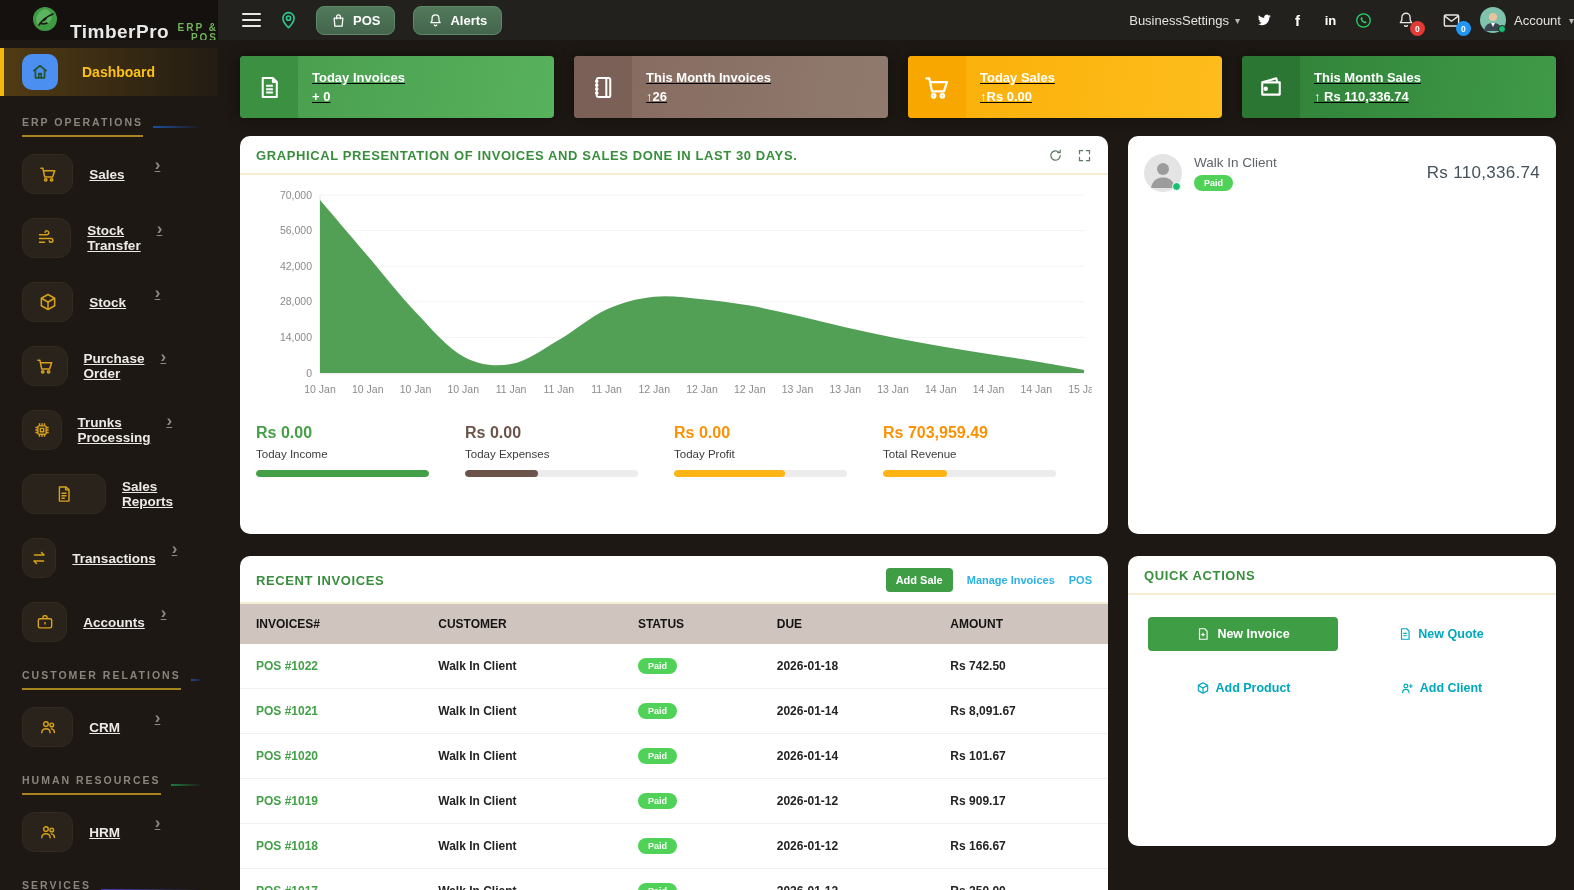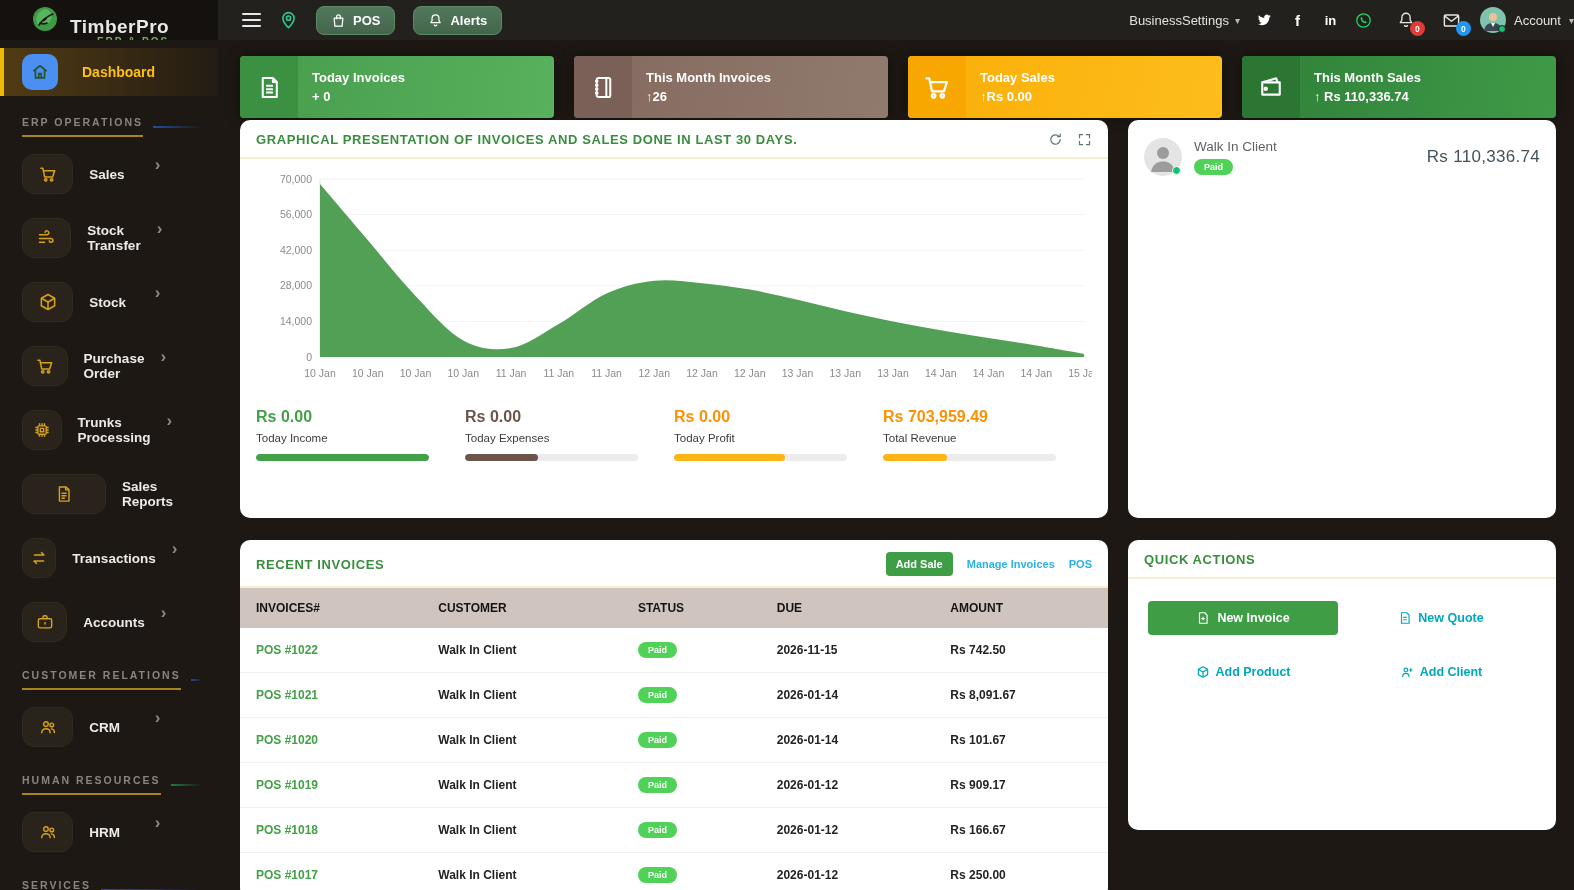--- a/index.html
+++ b/index.html
@@ -2,21 +2,21 @@
 <html><head>
 <meta charset="utf-8">
 <style>
   * { margin:0; padding:0; box-sizing:border-box; }
   html,body { width:1574px; height:890px; overflow:hidden; }
   body { font-family:"Liberation Sans", sans-serif; background:#1d1813; display:flex; flex-direction:column; }
 
   
   .topbar { height:40px; background:#23211e; display:flex; align-items:center; flex:0 0 40px; }
   .logo-area { width:218px; height:40px; background:#14110e; display:flex; align-items:center; gap:8px; padding-left:28px; flex:0 0 218px; }
-  .logo-text { display:flex; flex-direction:column; line-height:1;margin-top:24px; }
+  .logo-text { display:flex; flex-direction:row; line-height:1;margin-top:24px; }
   .logo-title { color:#e8e8e8; font-size:19px; font-weight:bold; letter-spacing:.5px; }
   .logo-sub { color:#72b35a; font-size:10px; font-weight:bold; letter-spacing:2px; text-align:right; margin-top:1px; }
   .topbar-left { display:flex; align-items:center; gap:18px; padding-left:24px; }
   .hamburger { display:flex; flex-direction:column; gap:4px; cursor:pointer; }
   .hamburger i { width:19px; height:2px; background:#e8e8e8; border-radius:1px; }
   .hdr-btn { display:flex; align-items:center; gap:7px; background:linear-gradient(180deg,#51795a,#44654c); color:#fff; font-size:13px; font-weight:bold; border:1px solid #5d8a66; border-radius:8px; padding:6px 14px; cursor:pointer; }
   .topbar-right { margin-left:auto; display:flex; align-items:center; gap:16px; color:#e4e2df; font-size:13px; }
   .chevron { font-size:10px; color:#bdbab6; }
   .soc { width:17px; height:17px; display:flex; align-items:center; justify-content:center; color:#fff; font-weight:bold; font-size:12px; }
   .icon-badge-wrap { position:relative; width:24px; height:24px; display:flex; align-items:center; justify-content:center; margin-left:6px; }
@@ -34,28 +34,28 @@
   .dash-iconbox { width:36px; height:36px; border-radius:10px; background:#4b8ff0; display:flex; align-items:center; justify-content:center; }
   .nav-dashboard span { color:#fdc113; font-size:14px; font-weight:bold; }
   .nav-section { display:flex; align-items:center; margin:20px 16px 10px 22px; }
   .nav-section span { color:#8b847d; font-size:10.5px; font-weight:bold; letter-spacing:2px; border-bottom:2px solid #a8841f; padding-bottom:7px; white-space:nowrap; }
   .nav-section i { flex:1; height:2px; margin-left:10px; }
   .line-blue { background:linear-gradient(90deg,#1d4f9e,rgba(29,79,158,0)); }
   .line-green { background:linear-gradient(90deg,#1f7a43,rgba(31,122,67,0)); }
   .line-purple { background:linear-gradient(90deg,#4b3fae,rgba(75,63,174,0)); }
   .nav-item { display:flex; align-items:center; gap:16px; padding:7px 14px 7px 22px; margin-bottom:10px; cursor:pointer; }
   .nav-iconbox { width:40px; height:40px; border-radius:12px; background:#2a231b; border:1px solid #32291f; display:flex; align-items:center; justify-content:center; }
-  .nav-item > span { color:#eceae8; font-size:13.5px; font-weight:bold; flex:1; }
+  .nav-item > span { color:#eceae8; font-size:13.5px; font-weight:bold; flex:1;text-decoration:underline; }
   .nav-item .arr { color:#8d8a86; font-size:17px; line-height:1; align-self:flex-start; margin-top:2px; }
 
   
   .main { flex:1; padding:16px 18px 0 22px; overflow:hidden; background:#1d1813; }
 
   
-  .cards-row { display:flex; gap:20px; margin-bottom:2px; }
+  .cards-row { display:flex; gap:20px; margin-bottom:18px;text-decoration:underline; }
   .stat-card { flex:1; height:62px; border-radius:4px; display:flex; overflow:hidden; box-shadow:0 0 14px rgba(0,0,0,.45); cursor:pointer; }
   .stat-card .iconbox { width:58px; display:flex; align-items:center; justify-content:center; flex:0 0 58px; }
   .stat-card .txt { display:flex; flex-direction:column; justify-content:center; gap:4px; padding-left:14px; color:#fff; }
   .stat-card .lbl { font-size:13px; font-weight:bold; }
   .stat-card .val { font-size:13px; font-weight:600; }
 
   
   .panels-row { display:flex; gap:20px; }
   .panel { background:#fff; border-radius:10px; overflow:hidden; }
   .panel-hdr { display:flex; align-items:center; justify-content:space-between; padding:12px 16px 10px; border-bottom:2px solid #f7edd2; }
@@ -532,21 +532,21 @@
               <th class="colw3">STATUS</th>
               <th class="colw4">DUE</th>
               <th class="colw5">AMOUNT</th>
             </tr>
           </thead>
           <tbody>
             <tr>
               <td class="invno">POS #1022</td>
               <td>Walk In Client</td>
               <td><span class="pill">Paid</span></td>
-              <td>2026-11-15</td>
+              <td>2026-01-18</td>
               <td>Rs 742.50</td>
             </tr>
             <tr>
               <td class="invno">POS #1021</td>
               <td>Walk In Client</td>
               <td><span class="pill">Paid</span></td>
               <td>2026-01-14</td>
               <td>Rs 8,091.67</td>
             </tr>
             <tr>

